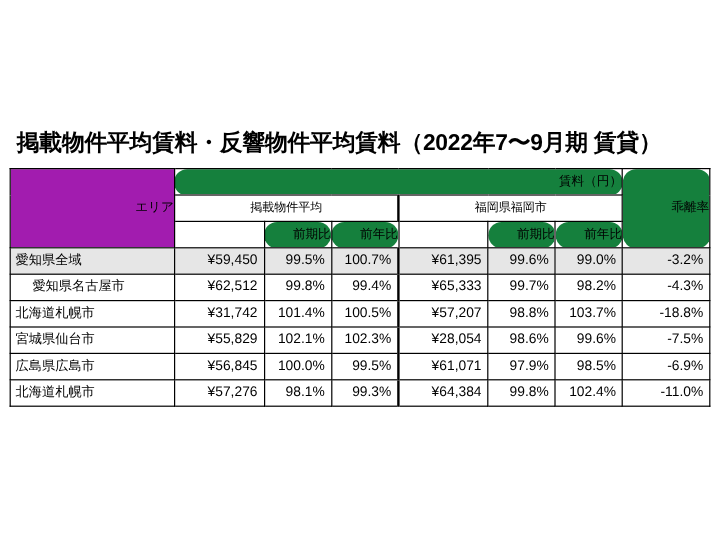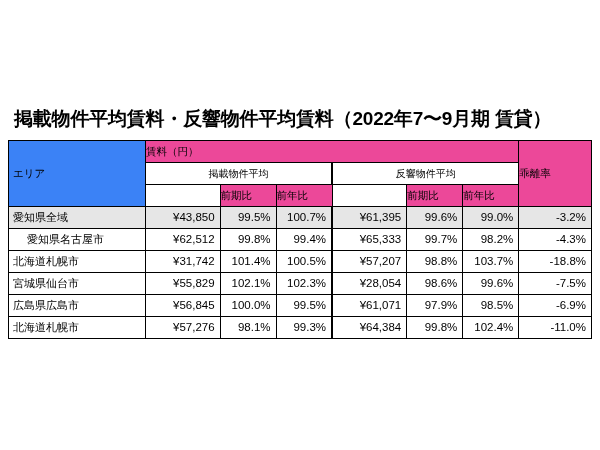--- a/index.html
+++ b/index.html
@@ -45,27 +45,28 @@
     border: 1px solid #000000;
     padding: 0;
     height: 21px;
     line-height: 21px;
     font-weight: normal;
     vertical-align: middle;
     white-space: nowrap;
     overflow: hidden;
   }
   .hdr-gray {
-    background: #ec4899;
-    text-align: left;
+    background: #15803d;
+    text-align: right;
     font-size: 10.5px;
+    border-radius: 11px;
   }
   .hdr-gray-left {
-    background: #3b82f6;
-    text-align: left;
+    background: #a21caf;
+    text-align: right;
     padding-left: 4px !important;
     font-size: 10.5px;
   }
   .hdr-white {
     background: #ffffff;
     text-align: center;
     font-size: 10px;
   }
   .area-cell {
     text-align: left;
@@ -111,35 +112,35 @@
         <col style="width:70px">
       </colgroup>
       <thead>
         <tr>
           <th class="hdr-gray-left" rowspan="3">エリア</th>
           <th class="hdr-gray" colspan="6">賃料（円）</th>
           <th class="hdr-gray" rowspan="3">乖離率</th>
         </tr>
         <tr>
           <th class="hdr-white" colspan="3">掲載物件平均</th>
-          <th class="hdr-white thick-left" colspan="3">反響物件平均</th>
+          <th class="hdr-white thick-left" colspan="3">福岡県福岡市</th>
         </tr>
         <tr>
           <th class="blank-cell"></th>
           <th class="hdr-gray">前期比</th>
           <th class="hdr-gray">前年比</th>
           <th class="blank-cell thick-left"></th>
           <th class="hdr-gray">前期比</th>
           <th class="hdr-gray">前年比</th>
         </tr>
       </thead>
       <tbody>
         <tr class="row-gray">
           <td class="area-cell">愛知県全域</td>
-          <td class="num">¥43,850</td>
+          <td class="num">¥59,450</td>
           <td class="num">99.5%</td>
           <td class="num">100.7%</td>
           <td class="num thick-left">¥61,395</td>
           <td class="num">99.6%</td>
           <td class="num">99.0%</td>
           <td class="num">-3.2%</td>
         </tr>
         <tr>
           <td class="area-cell indent">愛知県名古屋市</td>
           <td class="num">¥62,512</td>

